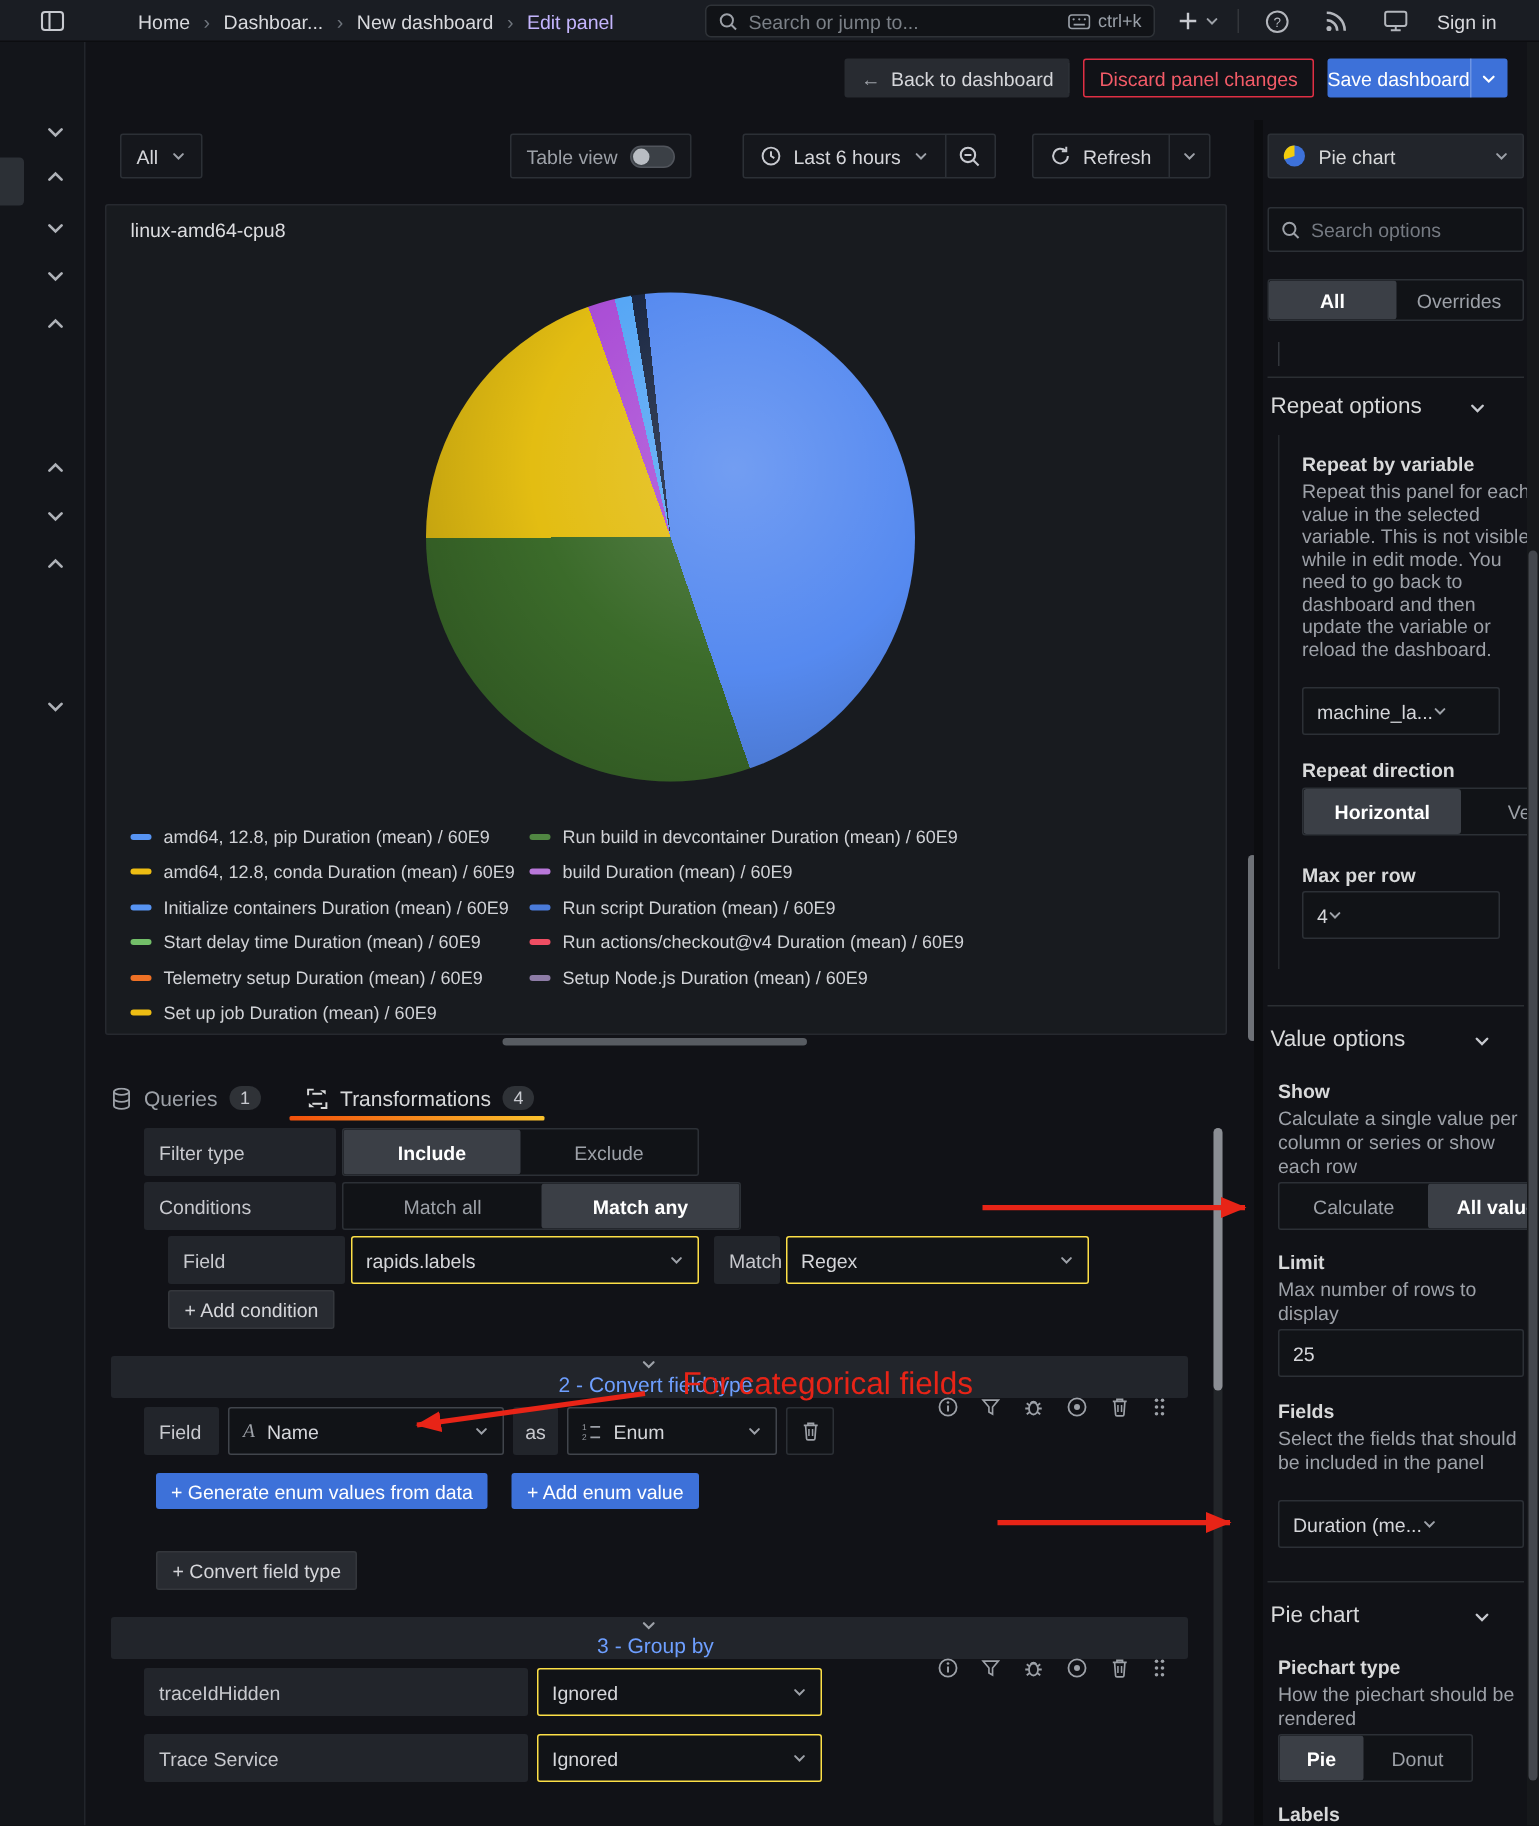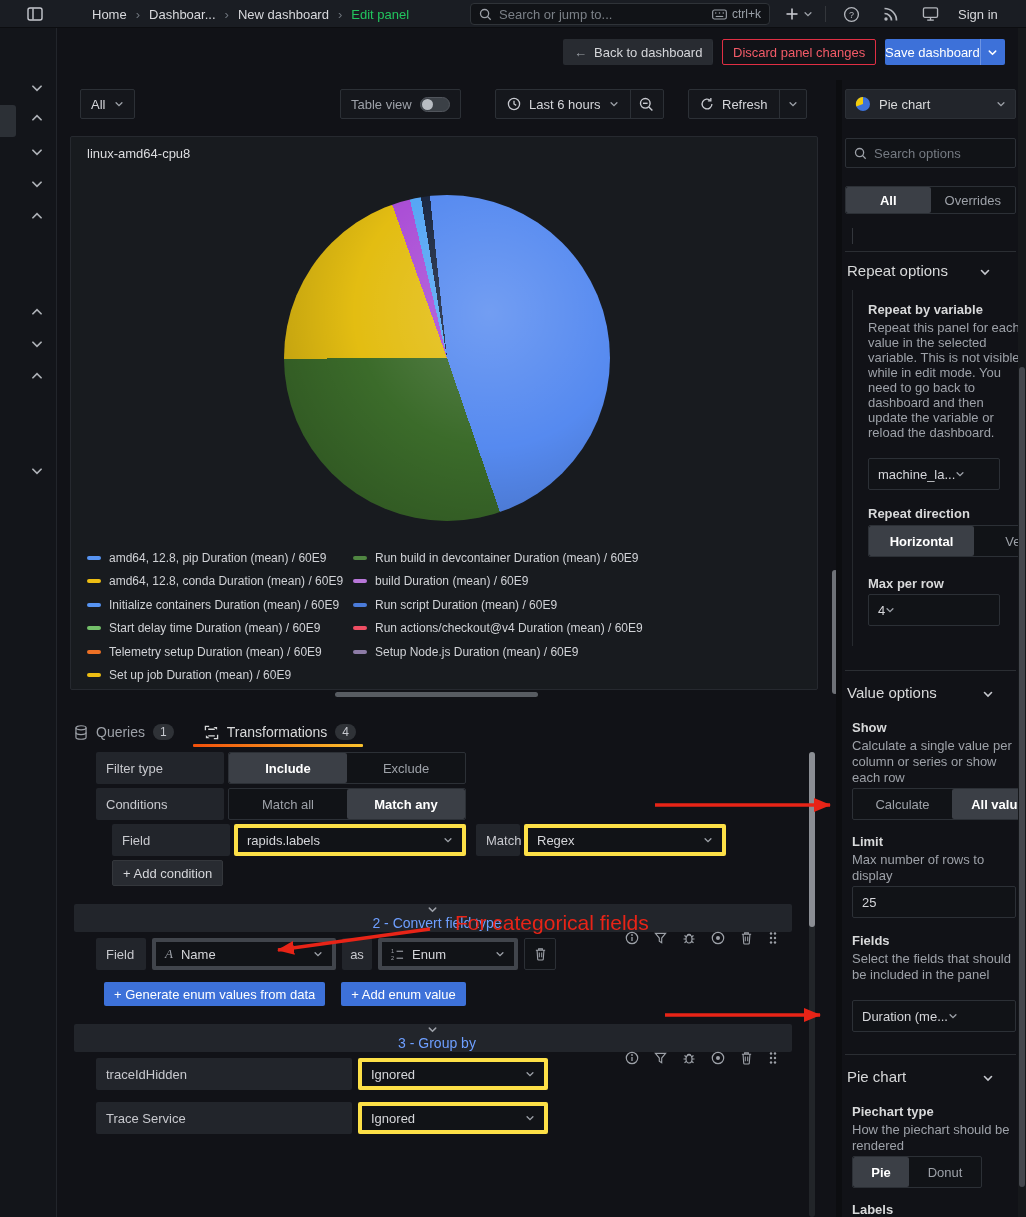--- a/index.html
+++ b/index.html
@@ -11,21 +11,21 @@
   }
   .abs { position:absolute; }
   .icn { display:inline-flex; align-items:center; justify-content:center; color:#9da1a8; flex:none; }
 
   
   #topnav { position:absolute; left:0; top:0; width:1026px; height:28px;
     background:#1a1d23; border-bottom:1px solid #0c0d10; z-index:5; }
   #sidebar-toggle { position:absolute; left:26px; top:5px; }
   #breadcrumb { position:absolute; left:92px; top:0; height:28px; display:flex; align-items:center; gap:9px; font-size:13px; }
   .crumb { color:#d8d9dd; cursor:pointer; }
-  .crumb.current { color:#22c55e; }
+  .crumb.current { color:#c4b5fd; }
   .crumb-sep { color:#6e747c; font-size:13px; }
   #nav-search { position:absolute; left:470px; top:3px; width:300px; height:22px;
     background:#111317; border:1px solid #2f3338; border-radius:4px;
     display:flex; align-items:center; padding:0 8px; gap:7px; }
   #nav-search .ph { color:#7b8087; flex:1; }
   #nav-search .kbd { color:#9aa0a8; font-size:12px; display:flex; align-items:center; gap:5px; }
   #nav-right { position:absolute; left:785px; top:0; height:28px; display:flex; align-items:center; }
   #nav-plus { display:flex; align-items:center; gap:4px; margin-right:12px; }
   #nav-divider { width:1px; height:16px; background:#33363b; margin-right:17px; }
   #help-icon { margin-right:23px; }
@@ -89,21 +89,21 @@
   #tab-queries { color:#9da1a8; }
   #tab-transformations { color:#d8d9da; }
   #tab-underline { position:absolute; left:193px; top:744px; width:170px; height:3px;
     background:linear-gradient(90deg,#f2500b,#fbc22d); border-radius:1px; }
 
   
   #txf { position:absolute; left:74px; top:752px; width:718px; }
   .t-row { display:flex; align-items:center; height:32px; margin-top:4px; }
   .flabel { background:#22252b; color:#c8c9ce; height:32px; display:flex; align-items:center;
     padding:0 10px; border-radius:2px; flex:none; }
-  .select { background:#111317; border:4px solid #fde047; border-radius:2px; height:32px;
+  .select { background:#111317; border:1px solid #fde047; border-radius:2px; height:32px;
     display:flex; align-items:center; padding:0 9px; color:#d5d6da; cursor:pointer; }
   .select .chev { margin-left:auto; }
   .seg { display:flex; border:1px solid #2c3036; border-radius:2px; background:#111317; height:32px; overflow:hidden; }
   .seg .opt { display:flex; align-items:center; justify-content:center; color:#9da1a8; cursor:pointer; height:100%; }
   .seg .opt.sel { background:#3b3f46; color:#fff; font-weight:bold; border-radius:2px; }
   .tinput { background:#111317; border:1px solid #2c3036; border-radius:2px; height:32px;
     color:#d5d6da; padding:0 9px; font-size:13px; font-family:inherit; outline:none; }
   .gbtn { background:#282b31; border:1px solid #34373c; color:#d5d6da; height:26px;
     display:inline-flex; align-items:center; border-radius:2px; padding:0 10px; cursor:pointer; }
   .bbtn { background:#3d71d9; color:#fff; height:24px; display:inline-flex; align-items:center;
@@ -439,21 +439,21 @@
     <span style="width:4px;"></span>
     <span class="seg" style="width:238px;">
       <span class="opt sel" style="flex:1;">Include</span>
       <span class="opt" style="flex:1;">Exclude</span>
     </span>
   </div>
 
   <div class="t-row" style="padding-left:22px;">
     <span class="flabel" style="width:128px;">Conditions</span>
     <span style="width:4px;"></span>
-    <span class="seg" style="width:238px;">
+    <span class="seg" style="width:266px;">
       <span class="opt" style="flex:1;">Match all</span>
       <span class="opt sel" style="flex:1;">Match any</span>
     </span>
   </div>
 
   <div class="t-row" style="padding-left:38px;">
     <span class="flabel" style="width:118px;">Field</span>
     <span style="width:4px;"></span>
     <span class="select" style="width:232px;">
       <span>rapids.labels</span>
@@ -573,20 +573,23 @@
         </span>
     </span>
   </div>
 
   <div class="t-row" style="height:24px; margin-top:12px; padding-left:30px;">
     <span class="bbtn">+ Generate enum values from data</span>
     <span style="width:16px;"></span>
     <span class="bbtn">+ Add enum value</span>
   </div>
 
+  <div class="t-row" style="height:26px; margin-top:28px; padding-left:30px;">
+    <span class="gbtn">+ Convert field type</span>
+  </div>
 
   <div class="t-header">
     <span class="icn">
         <svg width="11" height="11" viewBox="0 0 12 12">
           <path d="M2.5 4.5L6 8l3.5-3.5" fill="none" stroke="#9da1a8" stroke-width="1.6" stroke-linecap="round"></path>
         </svg>
       </span>
     <span class="title">3 - Group by</span>
     <span class="hicons">
       <span class="icn">

